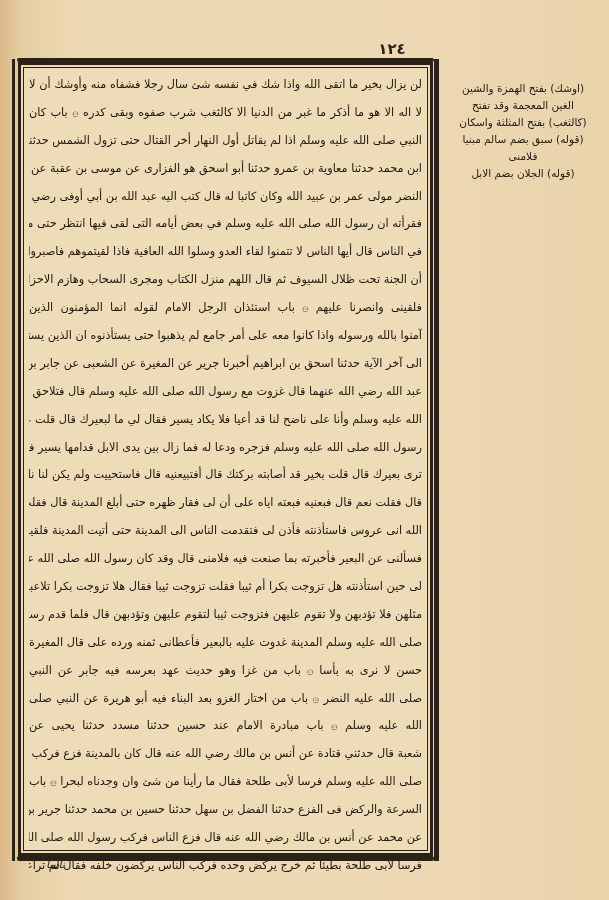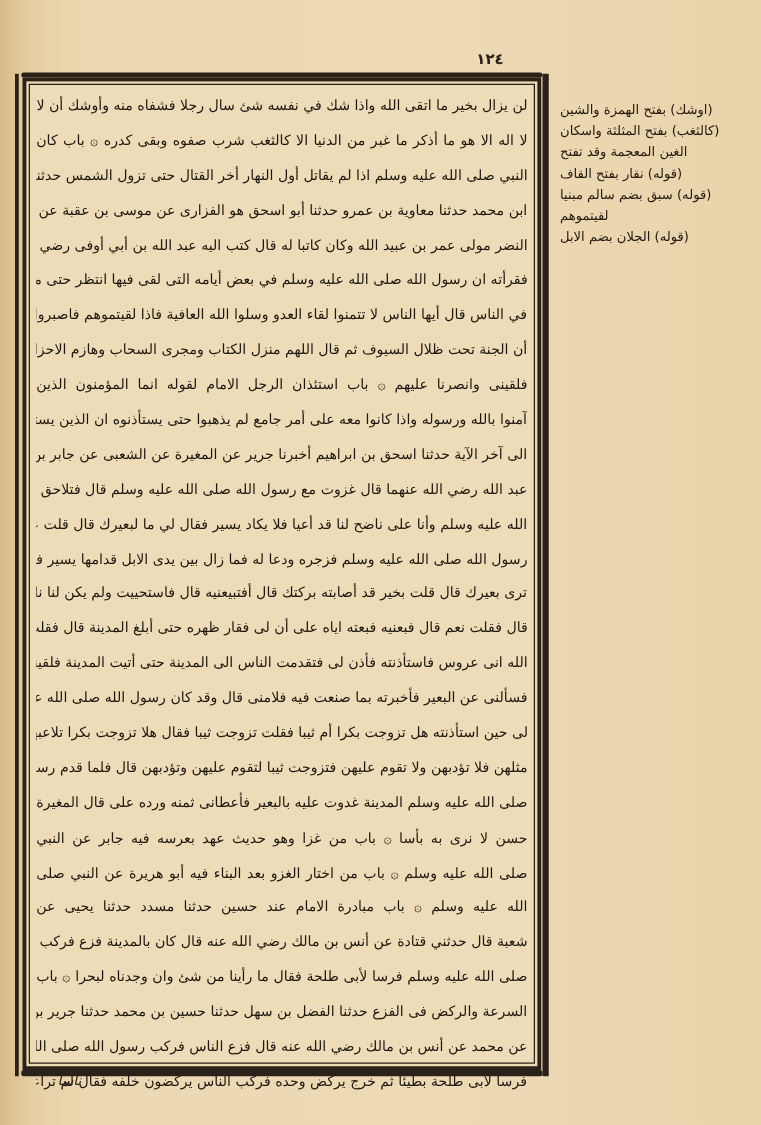--- a/index.html
+++ b/index.html
@@ -5,21 +5,21 @@
     html, body { margin: 0; padding: 0; }
     body {
       width: 609px; height: 900px; overflow: hidden;
       background: linear-gradient(90deg, #d9b987 0%, #e6cfa4 4%, #ecd8b2 12%, #edd9b4 60%, #e9d3ab 100%);
       position: relative;
       font-family: "DejaVu Sans", sans-serif;
       color: #1e1710;
     }
     .page-number {
       position: absolute; left: 372px; top: 40px; width: 40px;
-      text-align: center; font-size: 12px; font-weight: bold; letter-spacing: 1px;
+      text-align: center; font-size: 15px; font-weight: bold; letter-spacing: 1px;
       color: #2a2118;
     }
     .frame {
       position: absolute; left: 18px; top: 62px; width: 415px; height: 794px;
       border: 3px solid #2a2118;
       box-shadow: inset 0 0 0 2px #edd9b4, inset 0 0 0 3px #2a2118;
       background: #eedcb8;
       box-sizing: border-box;
     }
     .frame::before {
@@ -41,21 +41,21 @@
       direction: rtl; text-align: justify; text-align-last: justify;
       font-family: "DejaVu Sans", sans-serif;
       font-size: 11.3px; line-height: 27.9px;
     }
     .line {
       display: block; white-space: nowrap; overflow: hidden; height: 27.9px;
       text-align-last: justify;
     }
     .margin-notes {
       position: absolute; left: 448px; top: 80px; width: 150px;
-      direction: rtl; text-align: left;
+      direction: rtl; text-align: center;
       font-size: 10.5px; line-height: 17px; color: #241b12;
     }
     .margin-notes .note-line { display: block; white-space: nowrap; }
     .catchword {
       position: absolute; left: 46px; top: 858px; font-size: 11px;
       direction: rtl; color: #2a2118; font-style: italic;
     }
   </style>
 </head>
 <body>
@@ -82,34 +82,33 @@
         <span class="line">الله عليه وسلم وأنا على ناضح لنا قد أعيا فلا يكاد يسير فقال لي ما لبعيرك قال قلت عيى قال فتخلف</span>
         <span class="line">رسول الله صلى الله عليه وسلم فزجره ودعا له فما زال بين يدى الابل قدامها يسير فقال لي كيف</span>
         <span class="line">ترى بعيرك قال قلت بخير قد أصابته بركتك قال أفتبيعنيه قال فاستحييت ولم يكن لنا ناضح غيره</span>
         <span class="line">قال فقلت نعم قال فبعنيه فبعته اياه على أن لى فقار ظهره حتى أبلغ المدينة قال فقلت يا رسول</span>
         <span class="line">الله انى عروس فاستأذنته فأذن لى فتقدمت الناس الى المدينة حتى أتيت المدينة فلقينى خالى</span>
         <span class="line">فسألنى عن البعير فأخبرته بما صنعت فيه فلامنى قال وقد كان رسول الله صلى الله عليه وسلم قال</span>
         <span class="line">لى حين استأذنته هل تزوجت بكرا أم ثيبا فقلت تزوجت ثيبا فقال هلا تزوجت بكرا تلاعبها</span>
         <span class="line">مثلهن فلا تؤدبهن ولا تقوم عليهن فتزوجت ثيبا لتقوم عليهن وتؤدبهن قال فلما قدم رسول الله</span>
         <span class="line">صلى الله عليه وسلم المدينة غدوت عليه بالبعير فأعطانى ثمنه ورده على قال المغيرة هذا فى قضائنا</span>
         <span class="line">حسن لا نرى به بأسا ۞ باب من غزا وهو حديث عهد بعرسه فيه جابر عن النبي</span>
-        <span class="line">صلى الله عليه وسلم ۞ باب من اختار الغزو بعد البناء فيه أبو هريرة عن النبي صلى</span>
+        <span class="line">صلى الله عليه النضر ۞ باب من اختار الغزو بعد البناء فيه أبو هريرة عن النبي صلى</span>
         <span class="line">الله عليه وسلم ۞ باب مبادرة الامام عند حسين حدثنا مسدد حدثنا يحيى عن</span>
         <span class="line">شعبة قال حدثني قتادة عن أنس بن مالك رضي الله عنه قال كان بالمدينة فزع فركب رسول الله</span>
         <span class="line">صلى الله عليه وسلم فرسا لأبى طلحة فقال ما رأينا من شئ وان وجدناه لبحرا ۞ باب</span>
         <span class="line">السرعة والركض فى الفزع حدثنا الفضل بن سهل حدثنا حسين بن محمد حدثنا جرير بن حازم</span>
         <span class="line">عن محمد عن أنس بن مالك رضي الله عنه قال فزع الناس فركب رسول الله صلى الله عليه وسلم</span>
         <span class="line">فرسا لأبى طلحة بطيئا ثم خرج يركض وحده فركب الناس يركضون خلفه فقال لم تراعوا انه لبحر</span>
       </div>
   </div>
 
   <div class="margin-notes" id="margin-notes">
       <span class="note-line">(اوشك) بفتح الهمزة والشين</span>
+      <span class="note-line">الغين المعجمة وقد تفتح</span>
       <span class="note-line">(كالثغب) بفتح المثلثة واسكان</span>
-      <span class="note-line">الغين المعجمة وقد تفتح</span>
-      <span class="note-line">(قوله) نقار بفتح القاف</span>
       <span class="note-line">(قوله) سبق بضم سالم مبنيا</span>
-      <span class="note-line">لقيتموهم</span>
+      <span class="note-line">فلامنى</span>
       <span class="note-line">(قوله) الجلان بضم الابل</span>
     </div>
 
   <div class="catchword">ناسا</div>
 </div>
 
 </body></html>

